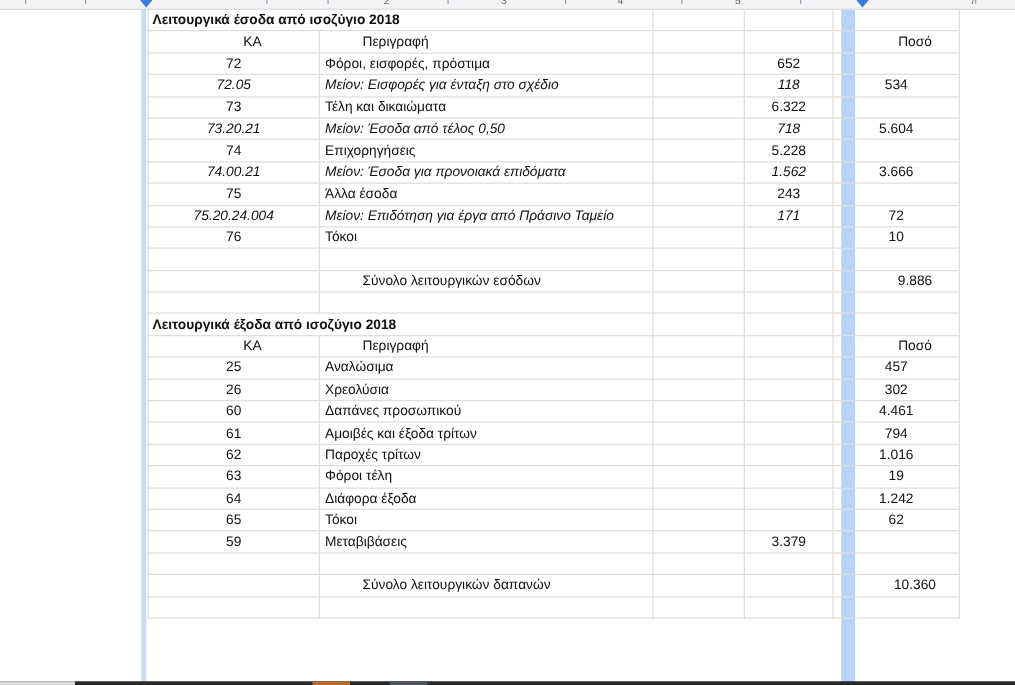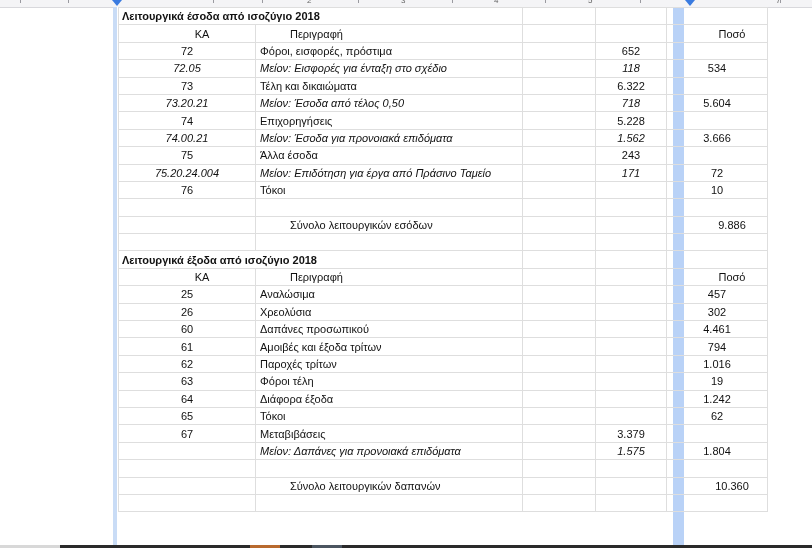--- a/index.html
+++ b/index.html
@@ -237,32 +237,25 @@
         <td class="c5">1.242</td>
       </tr>
       <tr>
         <td class="c1">65</td>
         <td class="c2">Τόκοι</td>
         <td class="c3"></td>
         <td class="c4"></td>
         <td class="c5">62</td>
       </tr>
       <tr>
-        <td class="c1">67</td>
+        <td class="c1">59</td>
         <td class="c2">Μεταβιβάσεις</td>
         <td class="c3"></td>
         <td class="c4">3.379</td>
         <td class="c5"></td>
-      </tr>
-      <tr>
-        <td class="c1 i"></td>
-        <td class="c2 i">Μείον: Δαπάνες για προνοιακά επιδόματα</td>
-        <td class="c3"></td>
-        <td class="c4 i">1.575</td>
-        <td class="c5">1.804</td>
       </tr>
       <tr>
         <td class="c1"></td>
         <td class="c2"></td>
         <td class="c3"></td>
         <td class="c4"></td>
         <td class="c5"></td>
       </tr>
       <tr>
         <td class="c1"></td>

